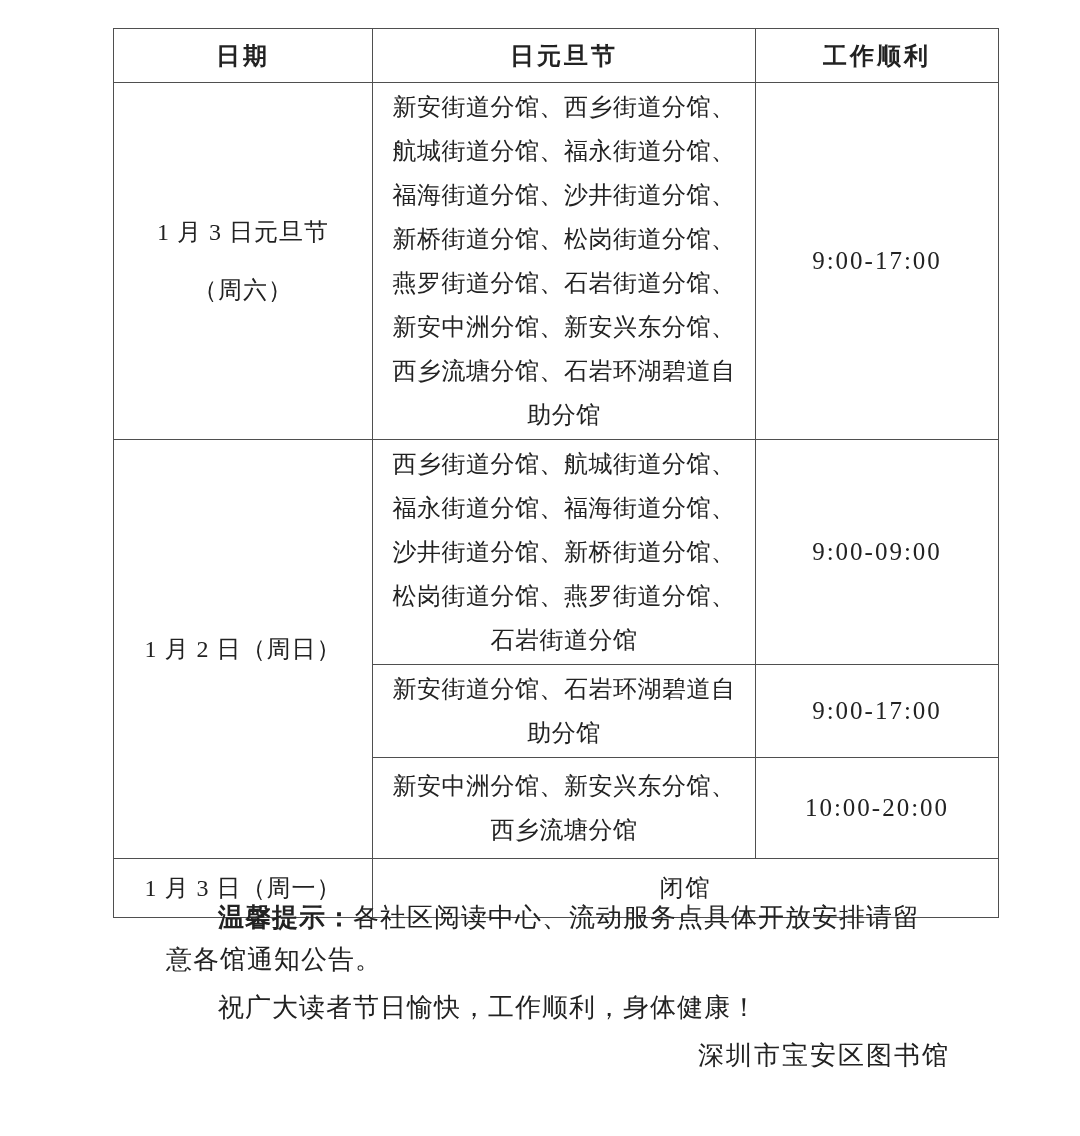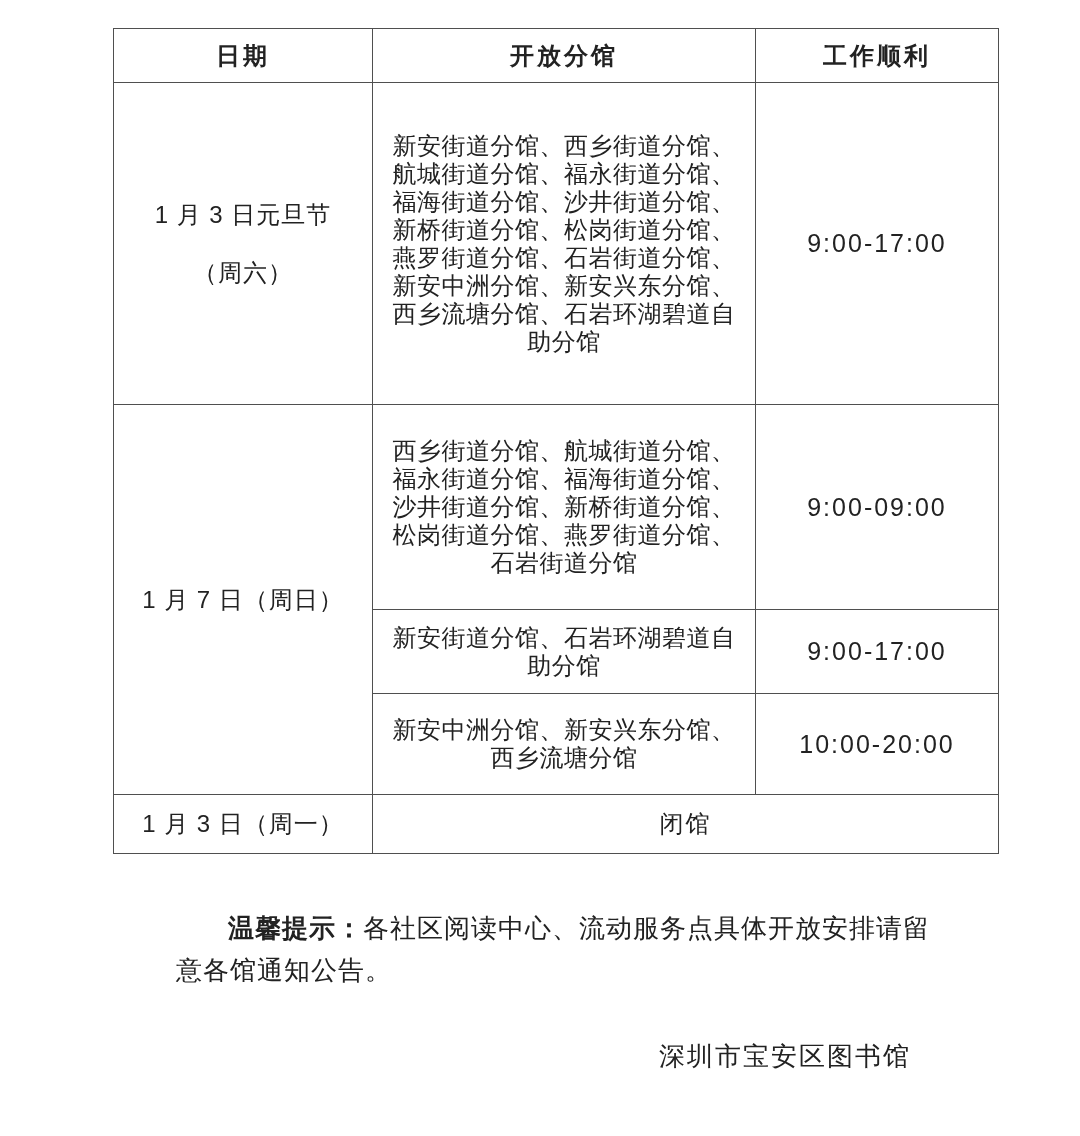--- a/index.html
+++ b/index.html
@@ -5,21 +5,21 @@
   html, body {
     margin: 0;
     padding: 0;
     background: #ffffff;
   }
   .page {
     position: relative;
     width: 1080px;
     height: 1136px;
     background: #ffffff;
-    font-family: Liberation Sans, sans-serif;
+    font-family: Liberation Serif, serif;
     color: #222222;
     overflow: hidden;
   }
 
   
   table.schedule {
     position: absolute;
     left: 113px;
     top: 28px;
     width: 885px;
@@ -42,21 +42,21 @@
     height: 53px;
     letter-spacing: 3px;
   }
   td.cell-date {
     white-space: pre-line;
     line-height: 58px;
     letter-spacing: 1px;
   }
   td.cell-branches {
     white-space: pre-line;
-    line-height: 28px;
+    line-height: 44px;
     letter-spacing: 0.5px;
     padding: 2px 2px;
   }
   td.cell-hours {
     font-size: 25px;
     letter-spacing: 2px;
   }
   td.cell-status {
     font-size: 24px;
     letter-spacing: 2px;
@@ -72,76 +72,76 @@
   .notes {
     position: absolute;
     left: 160px;
     top: 891px;
     width: 790px;
     font-size: 26px;
     line-height: 42px;
     letter-spacing: 1px;
   }
   .notes p {
-    margin: 16px;
+    margin: 6px;
     text-indent: 52px;
   }
   .notes .tips-label {
     font-weight: bold;
   }
   .notes .wish {
     margin-top: 3px;
   }
 
   
   .signature {
     position: absolute;
     left: 620px;
     top: 1030px;
     width: 330px;
-    text-align: center;
+    text-align: right;
     font-size: 26px;
     line-height: 52px;
     letter-spacing: 2px;
   }
 </style>
 </head>
 <body>
 
 <div class="page">
 
   <table class="schedule">
     <colgroup>
       <col class="c-date">
       <col class="c-branch">
       <col class="c-hours">
     </colgroup>
     <thead>
       <tr>
         <th>日期</th>
-        <th>开放分馆</th>
+        <th>日元旦节</th>
         <th>工作顺利</th>
       </tr>
     </thead>
     <tbody>
       <tr class="r-jan1">
         <td class="cell-date">1 月 3 日元旦节
 （周六）</td>
         <td class="cell-branches">新安街道分馆、西乡街道分馆、
 航城街道分馆、福永街道分馆、
 福海街道分馆、沙井街道分馆、
 新桥街道分馆、松岗街道分馆、
 燕罗街道分馆、石岩街道分馆、
 新安中洲分馆、新安兴东分馆、
 西乡流塘分馆、石岩环湖碧道自
 助分馆</td>
         <td class="cell-hours">9:00-17:00</td>
       </tr>
       <tr class="r-jan2-g1">
-        <td class="cell-date" rowspan="3">1 月 7 日（周日）</td>
+        <td class="cell-date" rowspan="3">1 月 2 日（周日）</td>
         <td class="cell-branches">西乡街道分馆、航城街道分馆、
 福永街道分馆、福海街道分馆、
 沙井街道分馆、新桥街道分馆、
 松岗街道分馆、燕罗街道分馆、
 石岩街道分馆</td>
         <td class="cell-hours">9:00-09:00</td>
       </tr>
       <tr class="r-jan2-g2">
         <td class="cell-branches">新安街道分馆、石岩环湖碧道自
 助分馆</td>
@@ -154,19 +154,20 @@
       </tr>
       <tr class="r-jan3">
         <td class="cell-date">1 月 3 日（周一）</td>
         <td class="cell-status" colspan="2">闭馆</td>
       </tr>
     </tbody>
   </table>
 
   <div class="notes">
     <p><span class="tips-label">温馨提示：</span><span>各社区阅读中心、流动服务点具体开放安排请留意各馆通知公告。</span></p>
+    <p class="wish">祝广大读者节日愉快，工作顺利，身体健康！</p>
   </div>
 
   <div class="signature">
     <div>深圳市宝安区图书馆</div>
   </div>
 
 </div>
 
 </body></html>

